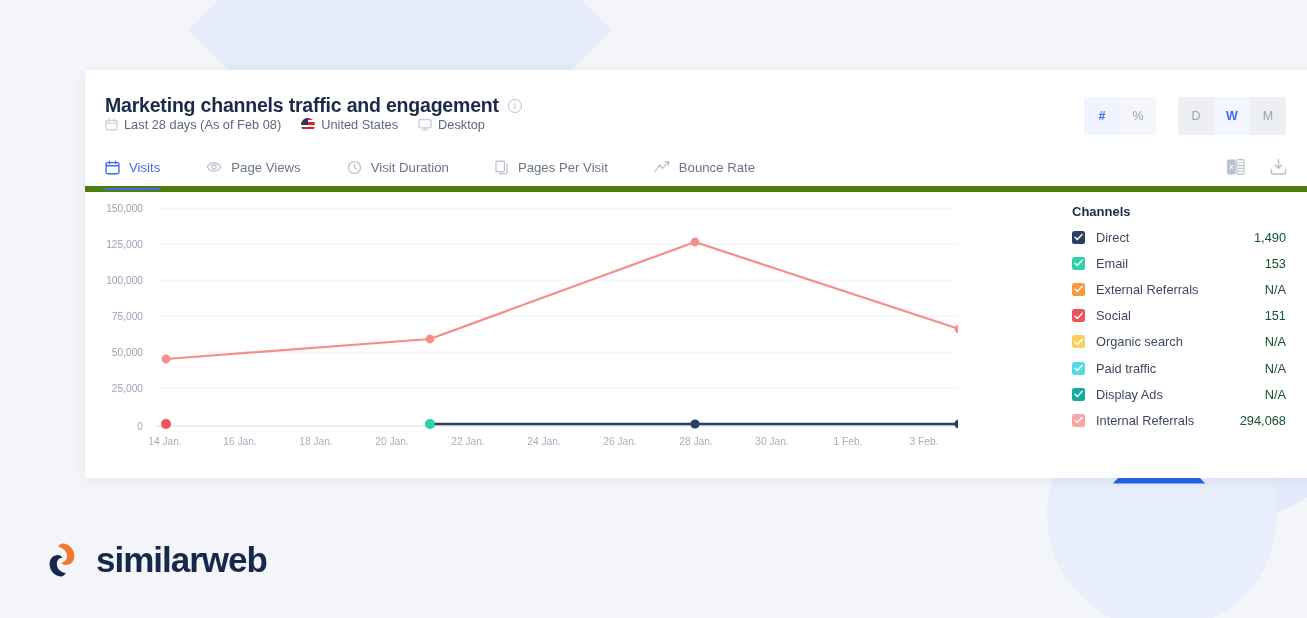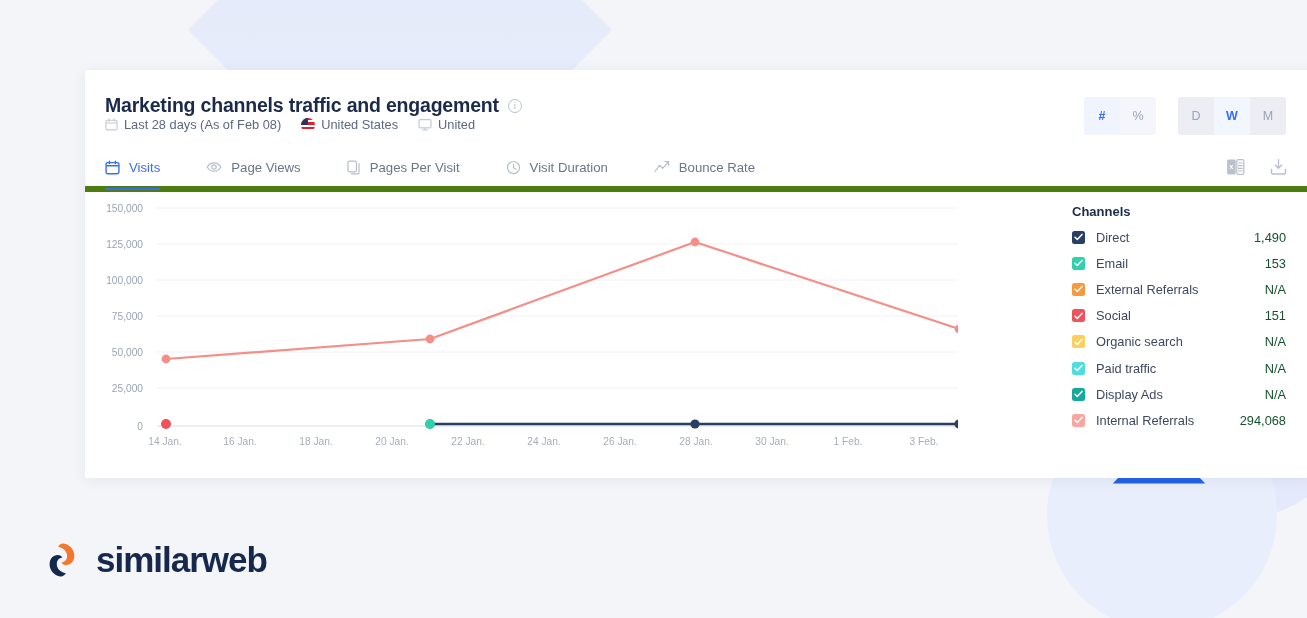--- a/index.html
+++ b/index.html
@@ -256,21 +256,21 @@
       </div>
 
       <span class="meta-sep"></span>
 
       <div class="meta-item">
         <svg class="ico" width="14" height="13" viewBox="0 0 14 13">
           <rect x="1" y="1.6" width="12" height="8.2" rx="1.3" fill="none" stroke="#c3c9d6" stroke-width="1.2"></rect>
           <line x1="4.6" y1="12" x2="9.4" y2="12" stroke="#c3c9d6" stroke-width="1.2" stroke-linecap="round"></line>
           <line x1="7" y1="9.8" x2="7" y2="12" stroke="#c3c9d6" stroke-width="1.2"></line>
         </svg>
-        <span>United</span>
+        <span>Desktop</span>
       </div>
     </div>
 
     <div class="toggles">
       <div class="tg-group hash">
         <div class="tg-btn sel">#</div>
         <div class="tg-btn">%</div>
       </div>
       <div class="tg-group">
         <div class="tg-btn">D</div>
@@ -294,33 +294,33 @@
 
     <div class="tab">
       <svg class="ico" width="16" height="14" viewBox="0 0 16 14">
         <path d="M1.2 7C3 4 5.4 2.8 8 2.8S13 4 14.8 7C13 10 10.6 11.2 8 11.2S3 10 1.2 7Z" fill="none" stroke="#b6bdcc" stroke-width="1.2"></path>
         <circle cx="8" cy="7" r="2.2" fill="none" stroke="#b6bdcc" stroke-width="1.2"></circle>
       </svg>
       <span>Page Views</span>
     </div>
 
     <div class="tab">
+      <svg class="ico" width="15" height="15" viewBox="0 0 15 15">
+        <circle cx="7.5" cy="7.5" r="6" fill="none" stroke="#b6bdcc" stroke-width="1.2"></circle>
+        <path d="M7.5 4.2V7.7l2.6 1.6" fill="none" stroke="#b6bdcc" stroke-width="1.2" stroke-linecap="round"></path>
+      </svg>
+      <span>Visit Duration</span>
+    </div>
+
+    <div class="tab">
       <svg class="ico" width="14" height="15" viewBox="0 0 14 15">
         <rect x="1" y="1.2" width="8.4" height="10.6" rx="1.2" fill="none" stroke="#b6bdcc" stroke-width="1.2"></rect>
         <path d="M4.4 13.8h6.4a1.2 1.2 0 0 0 1.2-1.2V3.6" fill="none" stroke="#b6bdcc" stroke-width="1.2" stroke-linecap="round"></path>
       </svg>
       <span>Pages Per Visit</span>
-    </div>
-
-    <div class="tab">
-      <svg class="ico" width="15" height="15" viewBox="0 0 15 15">
-        <circle cx="7.5" cy="7.5" r="6" fill="none" stroke="#b6bdcc" stroke-width="1.2"></circle>
-        <path d="M7.5 4.2V7.7l2.6 1.6" fill="none" stroke="#b6bdcc" stroke-width="1.2" stroke-linecap="round"></path>
-      </svg>
-      <span>Visit Duration</span>
     </div>
 
     <div class="tab">
       <svg class="ico" width="16" height="14" viewBox="0 0 16 14">
         <path d="M1 11.5 5.6 5.2l3.1 3.1L14.4 1.8" fill="none" stroke="#b6bdcc" stroke-width="1.2" stroke-linecap="round" stroke-linejoin="round"></path>
         <path d="M11 1.6h3.6v3.6" fill="none" stroke="#b6bdcc" stroke-width="1.2" stroke-linecap="round" stroke-linejoin="round"></path>
       </svg>
       <span>Bounce Rate</span>
     </div>
 

